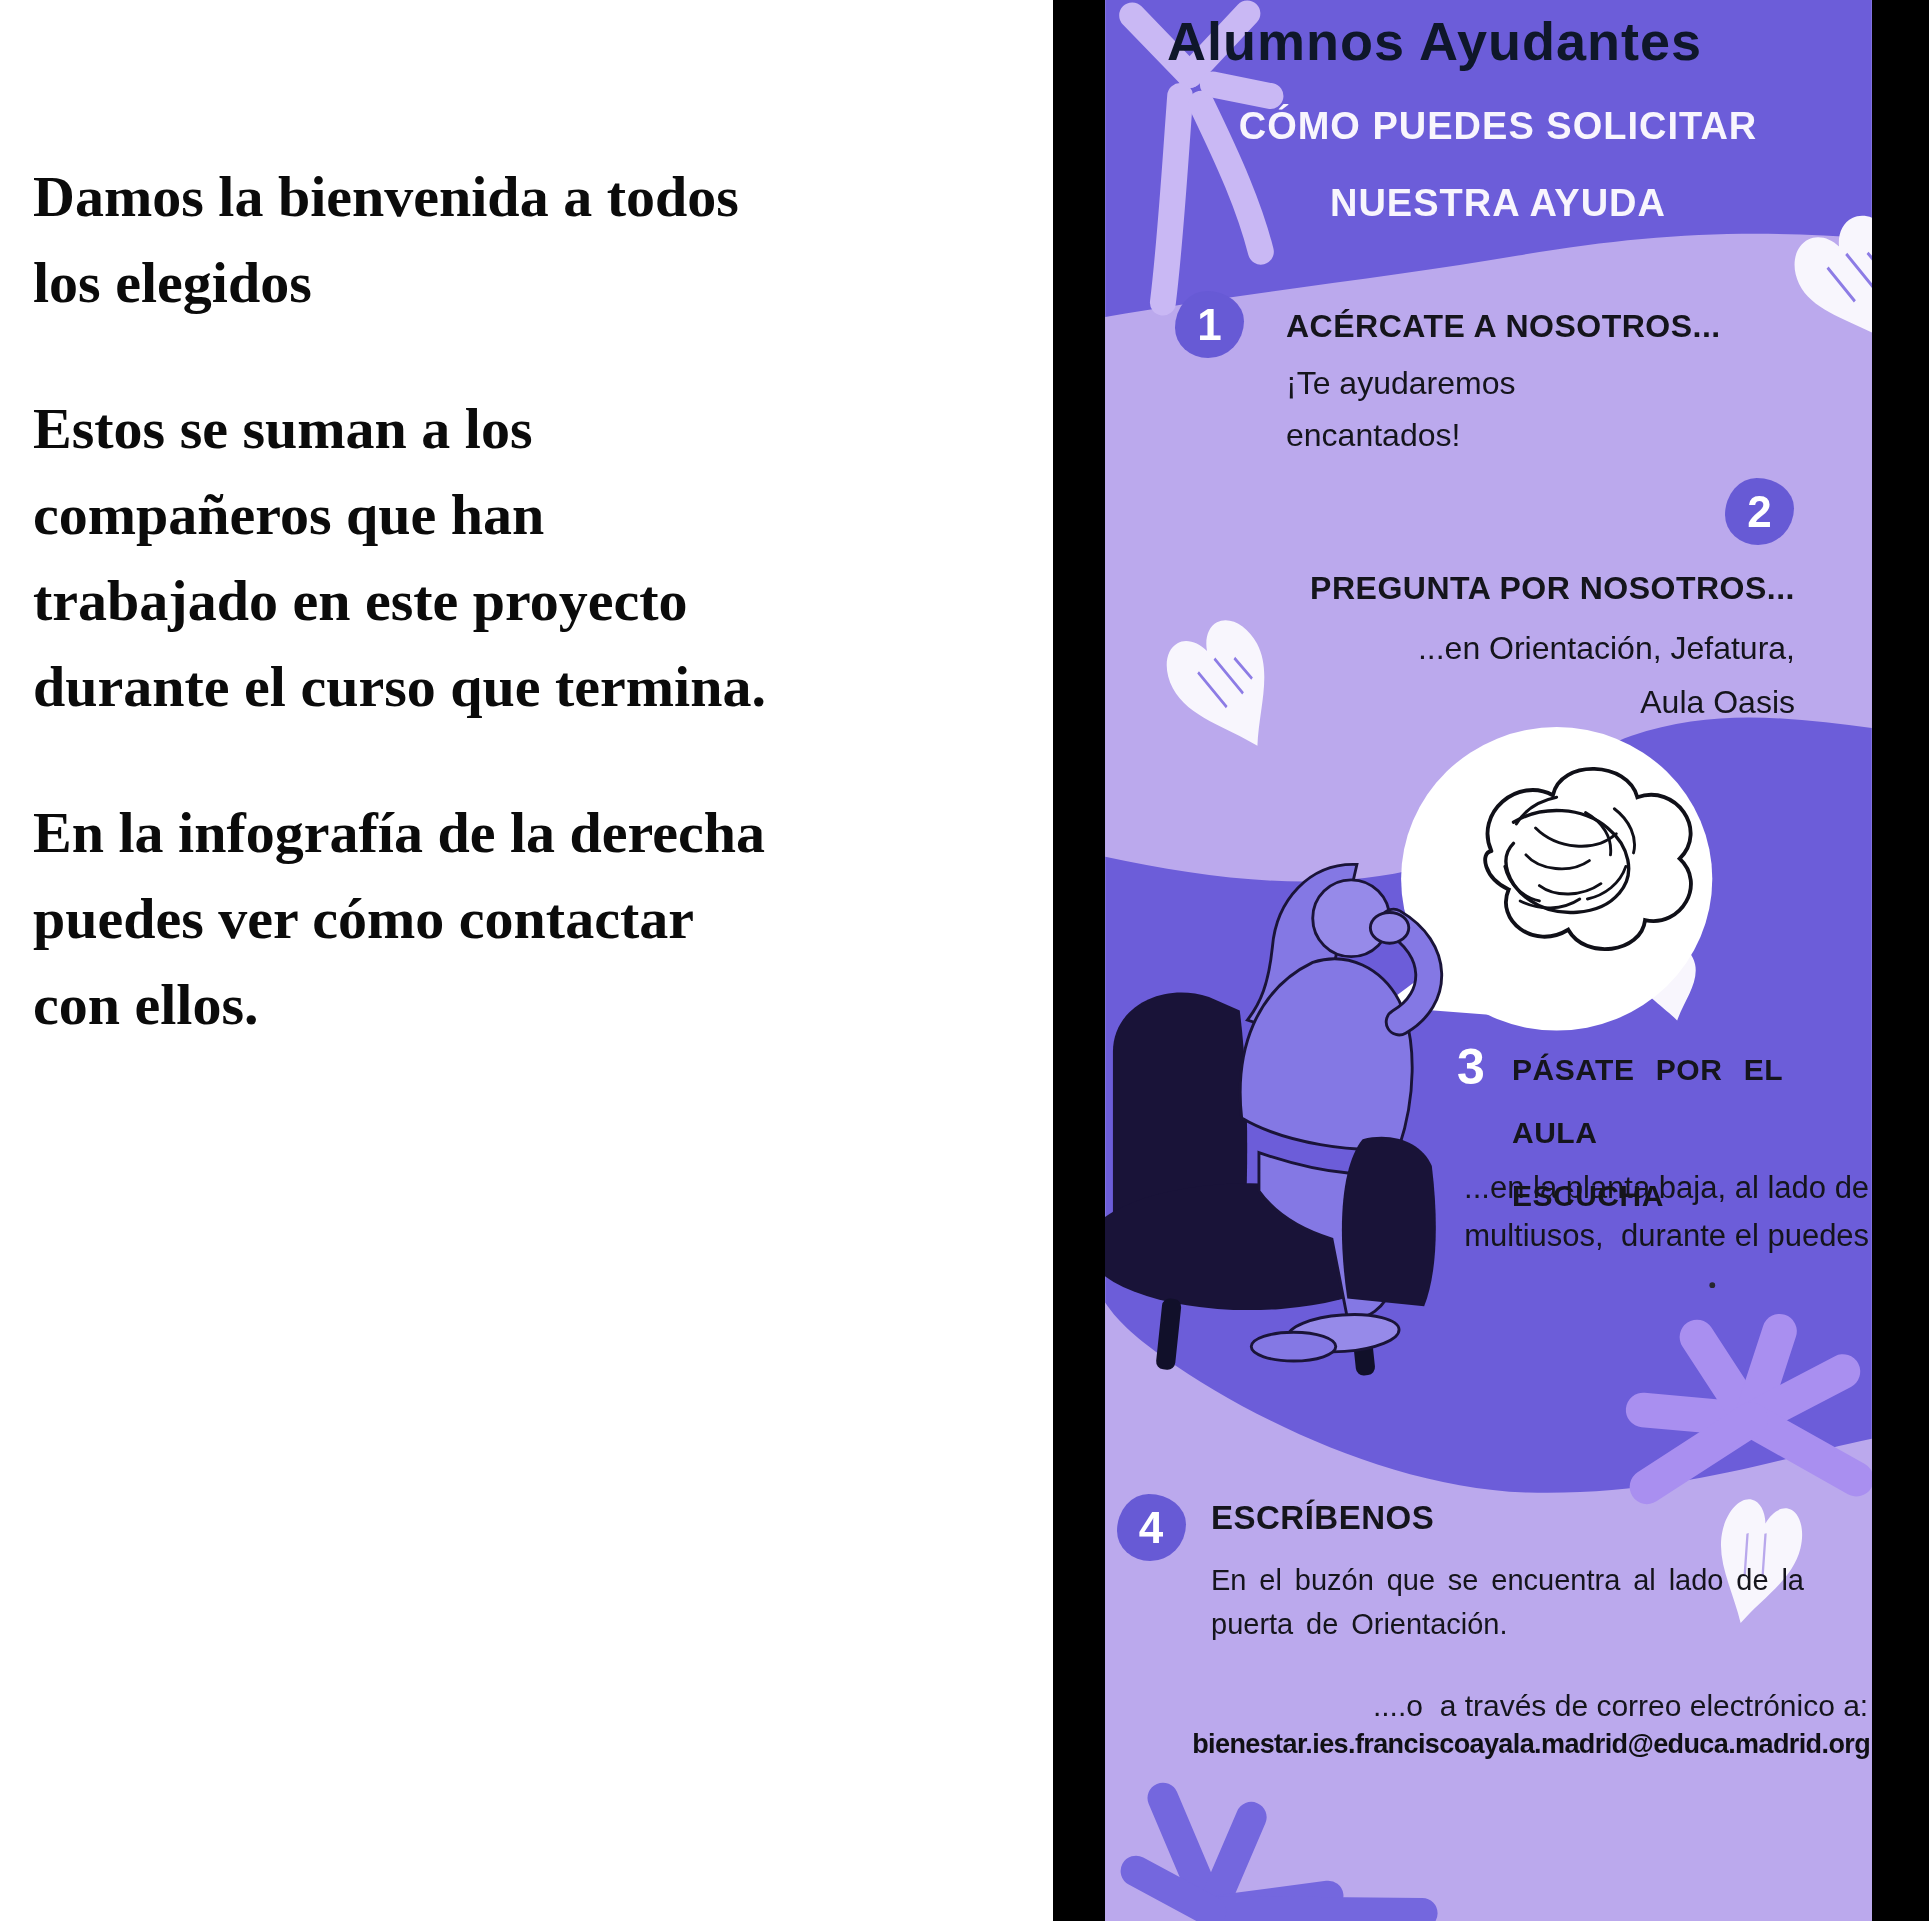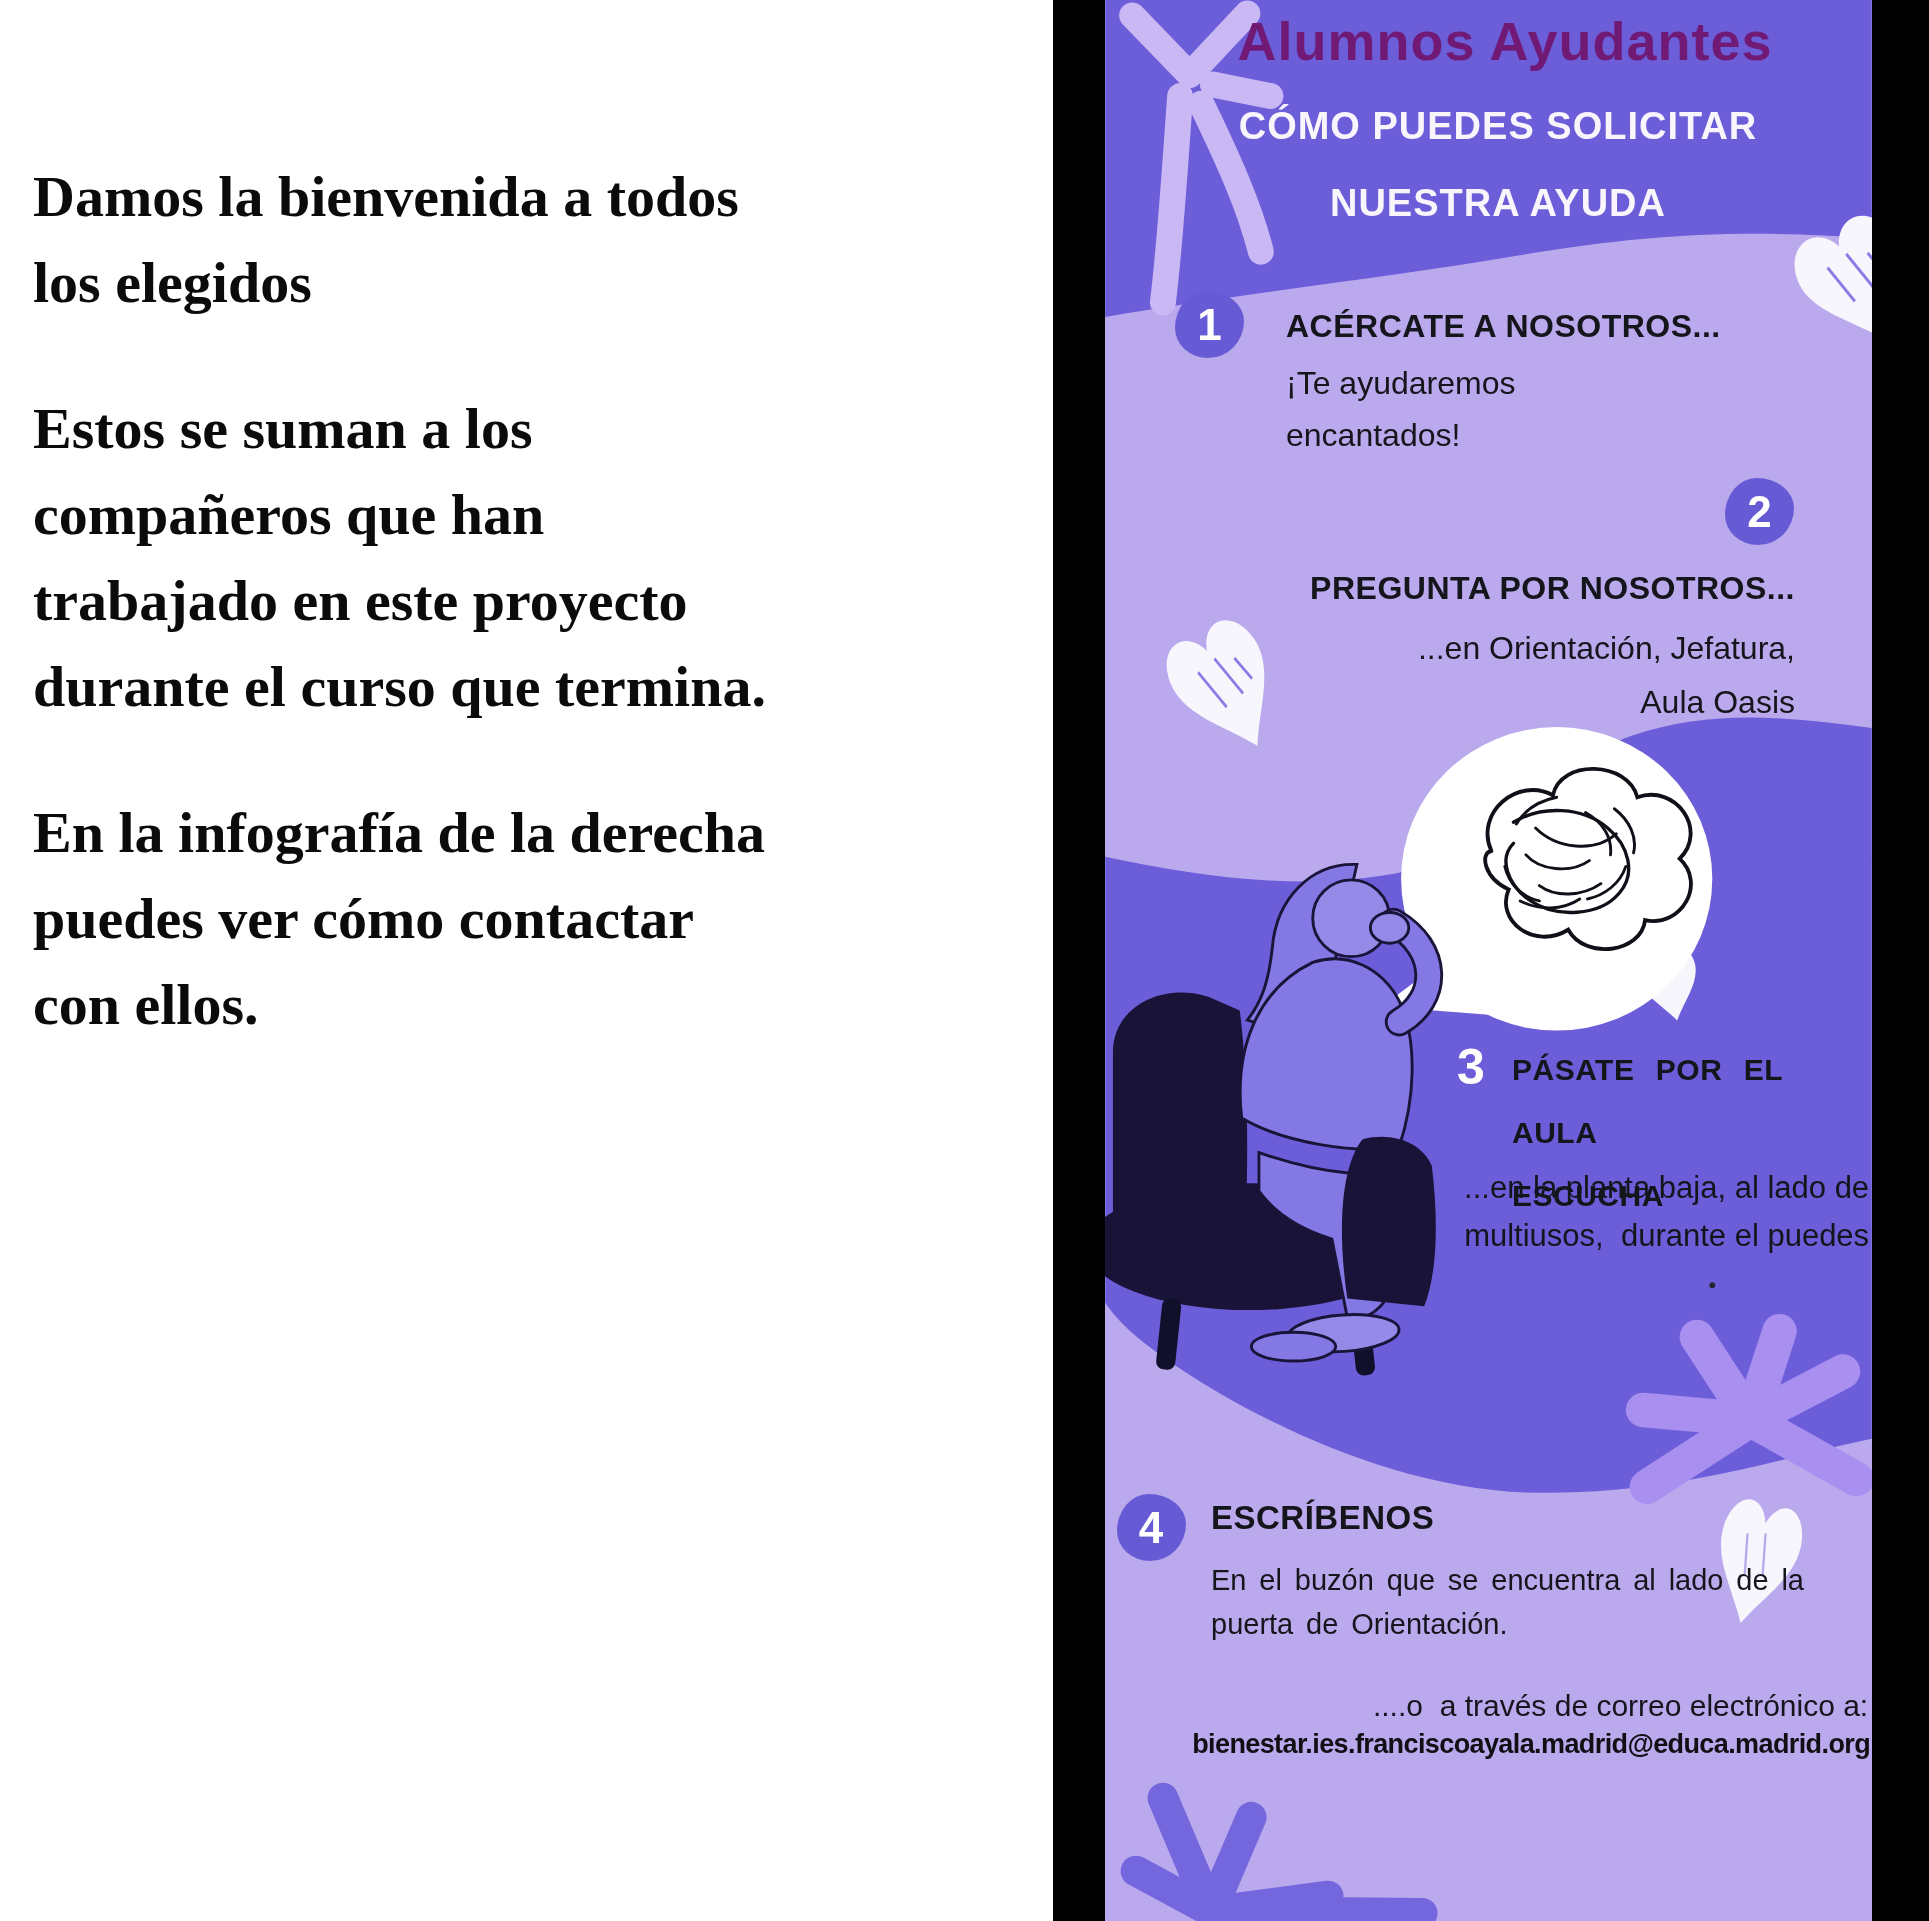--- a/index.html
+++ b/index.html
@@ -18,22 +18,22 @@
   .bar{position:absolute;top:0;height:1921px;background:#000;}
   .bar.left{left:1053px;width:52px;}
   .bar.right{left:1871px;width:58px;}
 
   
   .poster{position:absolute;left:1105px;top:0;width:767px;height:1921px;
           background:#BBA9ED;overflow:hidden;}
   .poster svg.deco{position:absolute;left:0;top:0;}
   .poster > div, .poster > h1{position:absolute;z-index:2;}
 
-  .p-title{left:62px;right:29px;top:9.6px;margin:0;text-align:center;
-           font-size:54px;line-height:63px;font-weight:700;color:#701a75;letter-spacing:1px;}
+  .p-title{left:62px;right:29px;top:9.6px;margin:0;text-align:left;
+           font-size:54px;line-height:63px;font-weight:700;color:#0f172a;letter-spacing:1px;}
   .p-sub{left:38px;right:19px;top:88px;text-align:center;
          font-size:38px;line-height:77px;font-weight:700;color:#F8F5FD;letter-spacing:1px;}
 
   .blob{width:69px;height:67px;background:#675AD5;color:#fff;text-align:center;
         font-weight:700;font-size:44px;line-height:67px;
         border-radius:46% 54% 52% 48% / 55% 45% 55% 45%;}
   .b1{left:70px;top:291px;}
   .b2{left:620px;top:478px;}
   .b4{left:11.5px;top:1494px;}
   .s3num{left:352px;top:1038px;color:#fff;font-weight:700;font-size:50px;}

